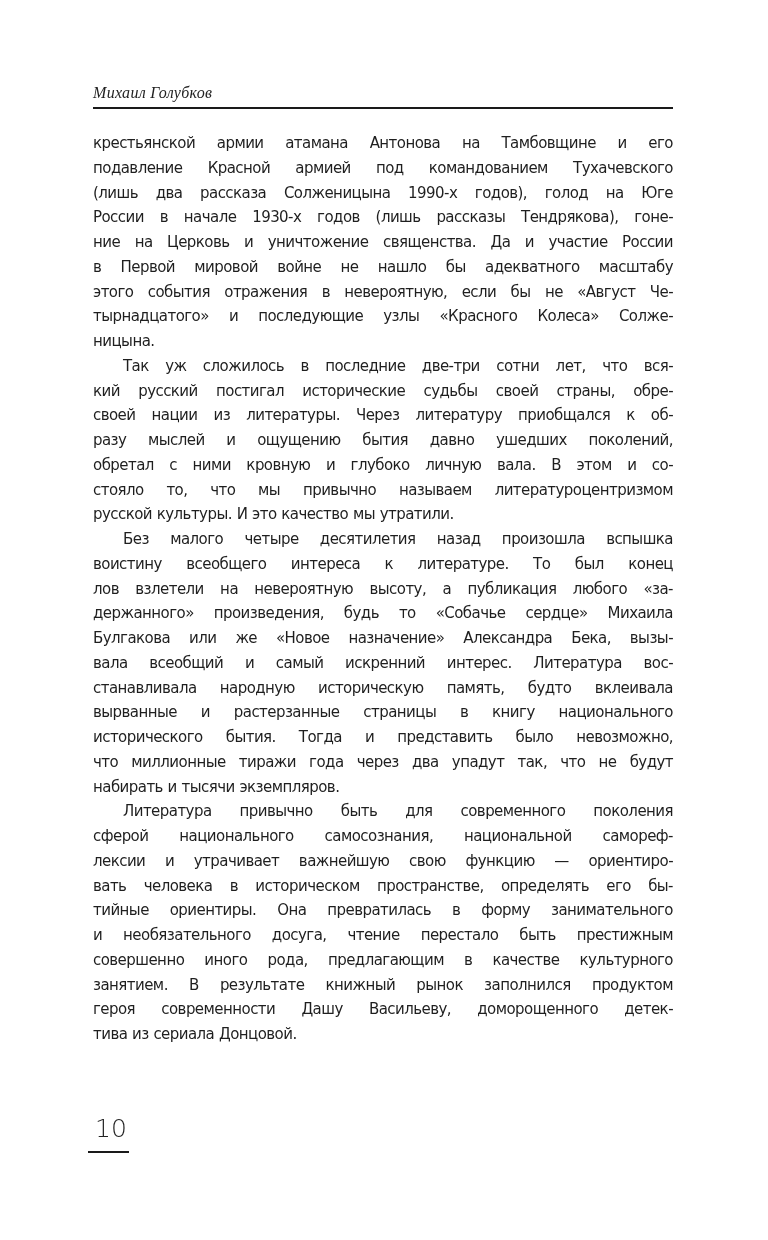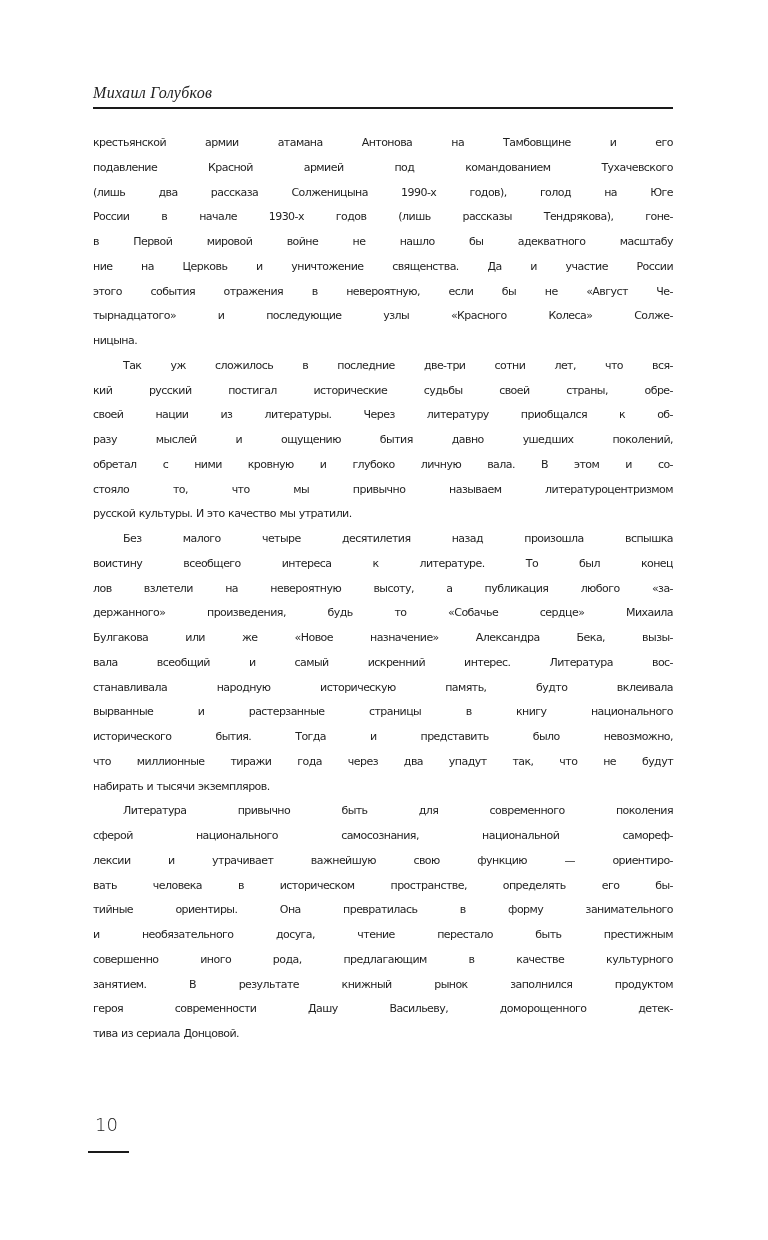--- a/index.html
+++ b/index.html
@@ -7,49 +7,49 @@
   .running-head {
     position: absolute; left: 93px; top: 84px;
     font-family: "Liberation Serif", serif; font-style: italic;
     font-size: 16px; letter-spacing: 0.3px; color: #222; text-align: center;
   }
   .head-rule {
     position: absolute; left: 93px; top: 107px; width: 580px; height: 2px; background: #1a1a1a;
   }
   .body-text {
     position: absolute; left: 93px; top: 131px; width: 580px;
-    font-family: "DejaVu Sans", sans-serif; font-size: 11px; line-height: 24.75px;
+    font-family: "DejaVu Sans", sans-serif; font-size: 15px; line-height: 24.75px;
     letter-spacing: -0.55px; word-spacing: 0.5px;
   }
   .line { display: block; text-align: justify; text-align-last: justify; white-space: nowrap; height: 24.75px; overflow: visible; }
   .line.last { text-align-last: left; }
   .line.indent { padding-left: 30px; }
   .page-number {
     position: absolute; left: 95px; top: 1114px;
-    font-family: "DejaVu Sans", sans-serif; font-weight: 200; font-size: 18px; color: #222; letter-spacing: 0px;
+    font-family: "DejaVu Sans", sans-serif; font-weight: 200; font-size: 25px; color: #222; letter-spacing: 0px;
   }
   .foot-rule {
     position: absolute; left: 88px; top: 1151px; width: 41px; height: 2px; background: #1a1a1a;
   }
 </style>
 </head>
 <body>
 
 <div>
   <div class="running-head">Михаил Голубков</div>
   <div class="head-rule"></div>
 
   <div class="body-text" id="body-text">
       <div>
         <span class="line">крестьянской армии атамана Антонова на Тамбовщине и его</span>
         <span class="line">подавление Красной армией под командованием Тухачевского</span>
         <span class="line">(лишь два рассказа Солженицына 1990-х годов), голод на Юге</span>
         <span class="line">России в начале 1930-х годов (лишь рассказы Тендрякова), гоне-</span>
+        <span class="line">ние на Церковь и уничтожение священства. Да и участие России</span>
         <span class="line">в Первой мировой войне не нашло бы адекватного масштабу</span>
-        <span class="line">ние на Церковь и уничтожение священства. Да и участие России</span>
         <span class="line">этого события отражения в невероятную, если бы не «Август Че-</span>
         <span class="line">тырнадцатого» и последующие узлы «Красного Колеса» Солже-</span>
         <span class="line last">ницына.</span>
       </div>
       <div>
         <span class="line indent">Так уж сложилось в последние две-три сотни лет, что вся-</span>
         <span class="line">кий русский постигал исторические судьбы своей страны, обре-</span>
         <span class="line">своей нации из литературы. Через литературу приобщался к об-</span>
         <span class="line">разу мыслей и ощущению бытия давно ушедших поколений,</span>
         <span class="line">обретал с ними кровную и глубоко личную вала. В этом и со-</span>

